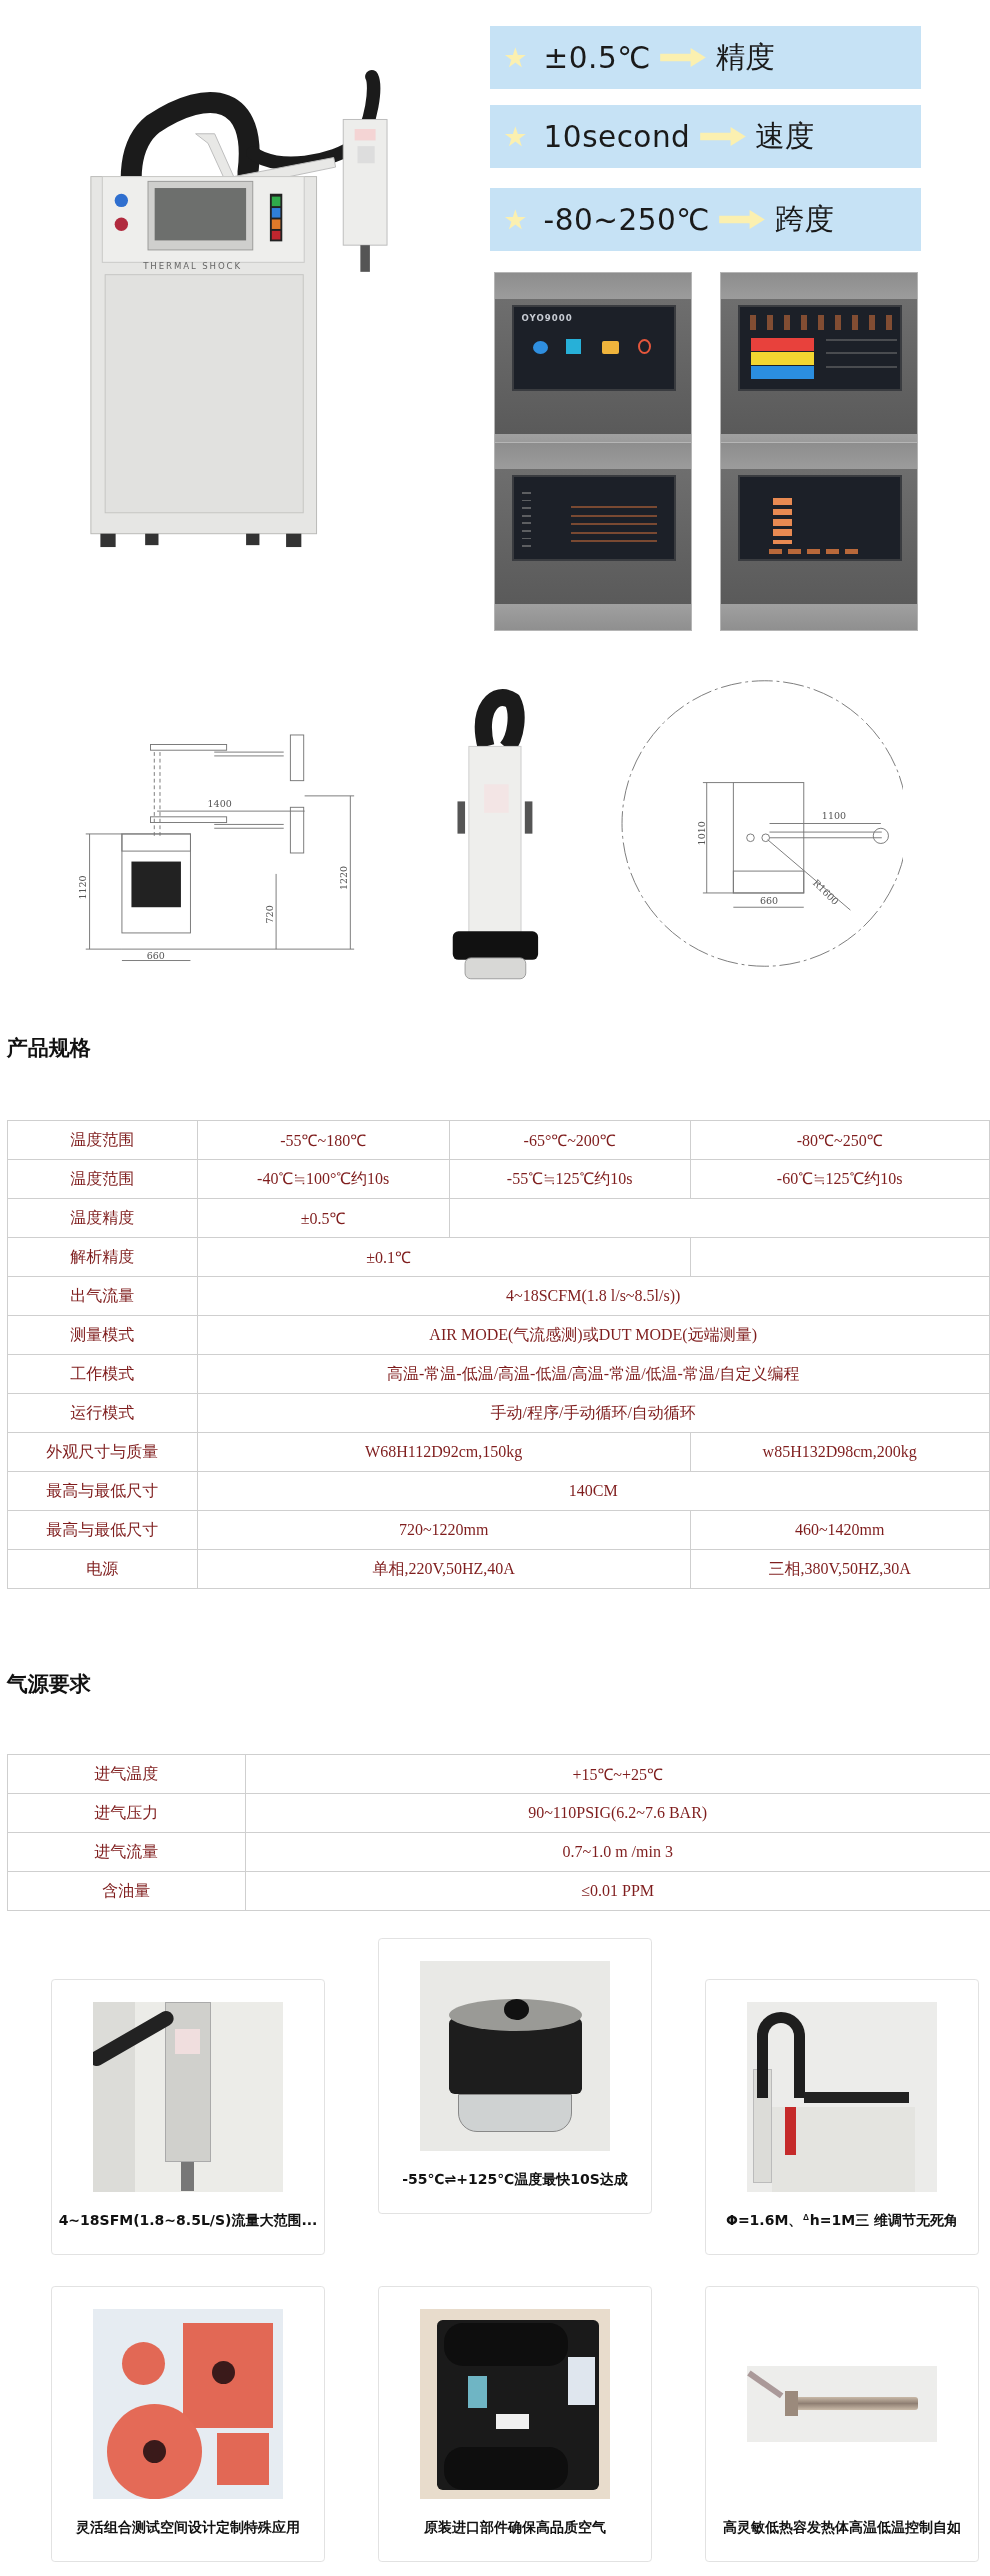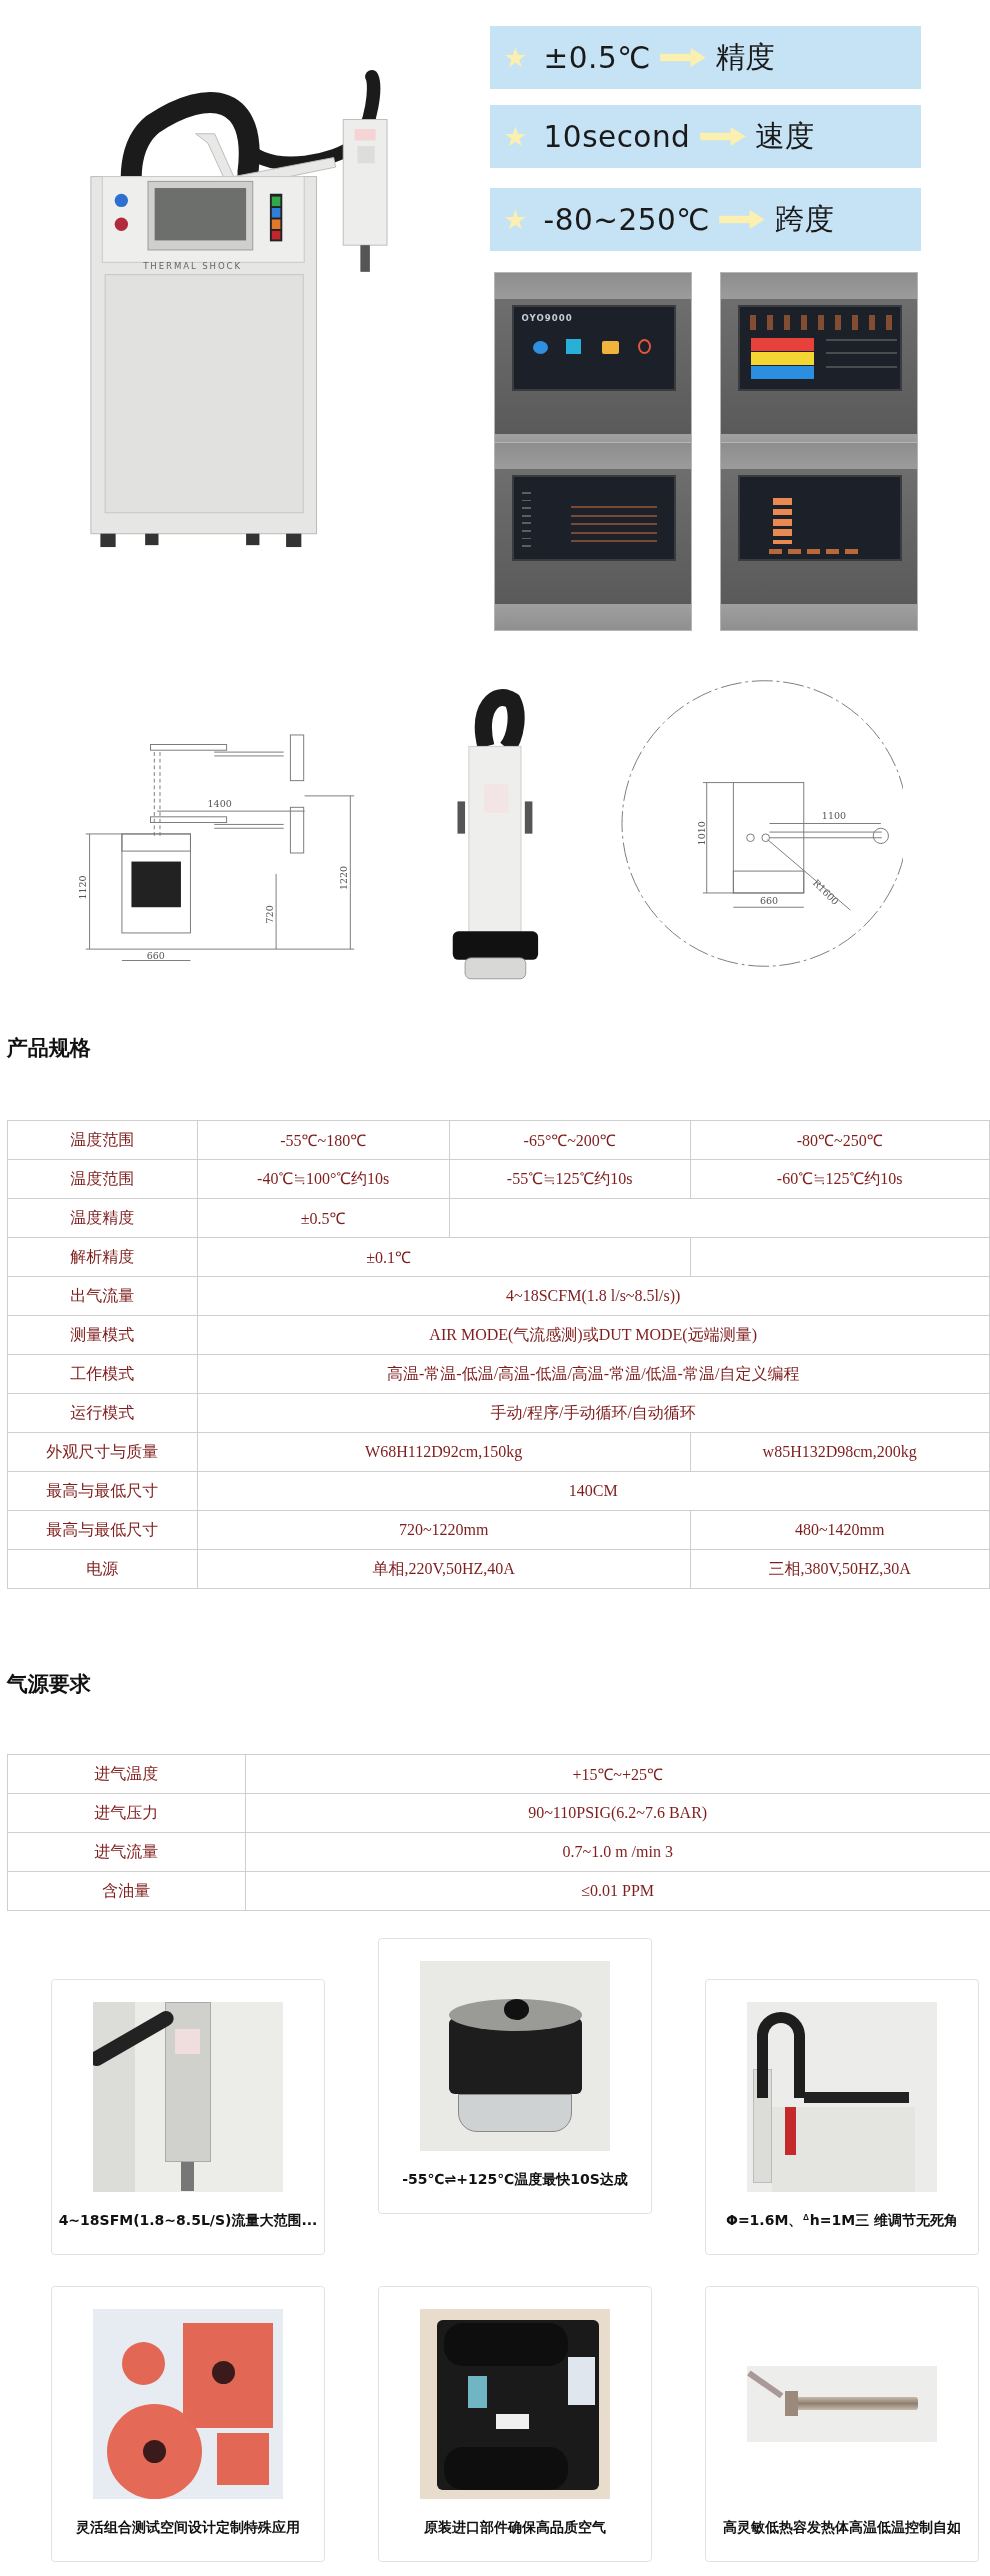--- a/index.html
+++ b/index.html
@@ -257,21 +257,21 @@
     <td colspan="2">W68H112D92cm,150kg</td>
     <td>w85H132D98cm,200kg</td>
   </tr>
   <tr>
     <td>最高与最低尺寸</td>
     <td colspan="3">140CM</td>
   </tr>
   <tr>
     <td>最高与最低尺寸</td>
     <td colspan="2">720~1220mm</td>
-    <td>480~1420mm</td>
+    <td>460~1420mm</td>
   </tr>
   <tr>
     <td>电源</td>
     <td colspan="2">单相,220V,50HZ,40A</td>
     <td>三相,380V,50HZ,30A</td>
   </tr>
 </tbody>
   </table>
 
 <div class="abs h2" style="top:1670px">气源要求</div>

